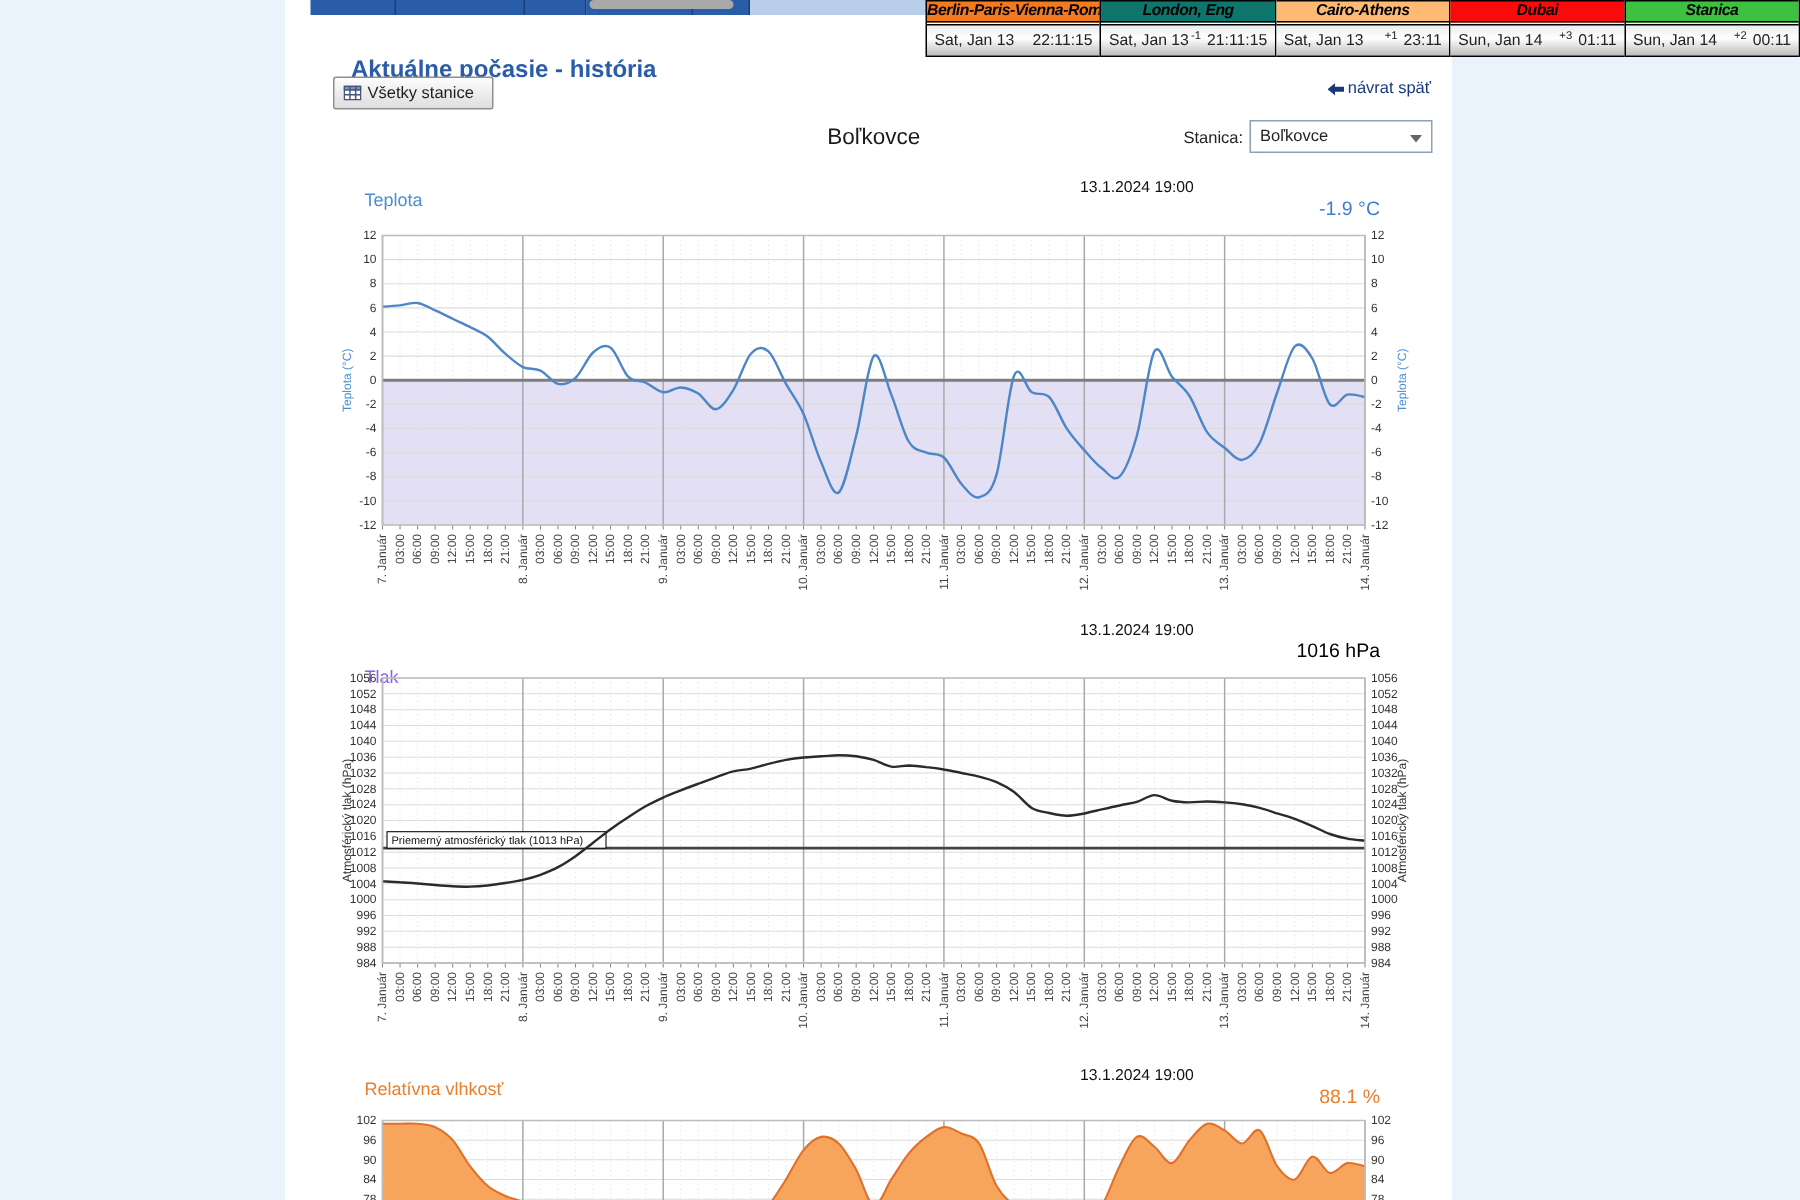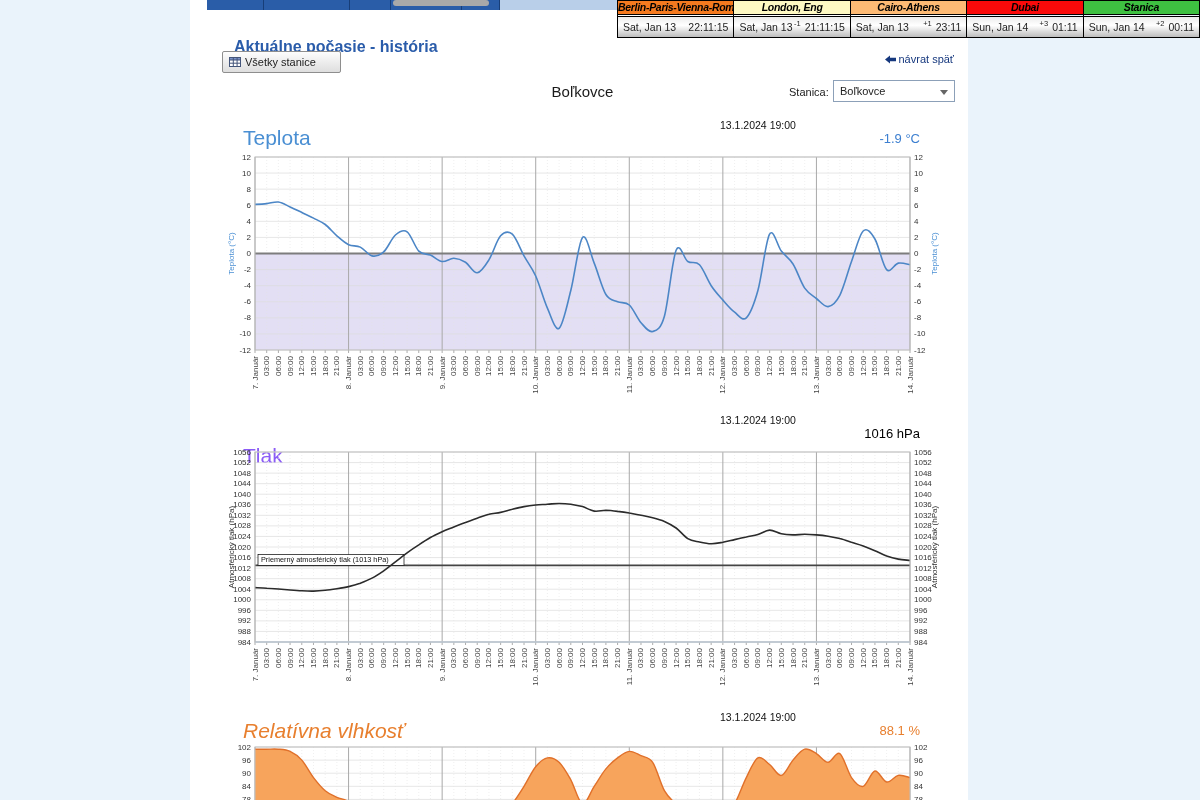--- a/index.html
+++ b/index.html
@@ -22,32 +22,32 @@
     color:#000;white-space:nowrap;overflow:hidden;letter-spacing:-0.3px}
   .clock-time{height:20px;margin-top:1px;border-top:1px solid #000;border-bottom:1px solid #000;
     background:linear-gradient(180deg,#ececec 0%,#ffffff 42%,#bdbdbd 100%);
     display:flex;align-items:center;padding:0 5px;font-weight:normal;font-size:10.5px;white-space:nowrap}
   .clock-date{flex:0 0 auto}
   .clock-spacer{flex:1}
   .clock-offset{font-size:7.5px;position:relative;top:-4px;margin-right:4px}
   
   .page-title{position:absolute;left:218px;top:22px;margin:16px;font-size:16px;font-weight:bold;color:#2a5caa}
   .btn{position:absolute;left:222px;top:51px;height:20px;display:flex;align-items:center;gap:4px;
-    padding:0 24px 0 6px;background:linear-gradient(#fdfdfd,#dedede);border:1px solid #8e8e8e;
+    padding:0 12px 0 6px;background:linear-gradient(#fdfdfd,#dedede);border:1px solid #8e8e8e;
     border-radius:2px;font-size:11px;color:#222;cursor:pointer}
   .back-link{position:absolute;top:53px;right:246px;display:flex;align-items:center;gap:3px;
     font-size:11px;color:#16387e;cursor:pointer}
   .station-title{position:absolute;left:255px;top:83px;width:655px;text-align:center;font-size:15px;color:#1a1a1a}
   .stanica-label{position:absolute;left:789px;top:86px;font-size:11px;color:#222}
   .select{position:absolute;left:833px;top:80px;width:122px;height:22px;box-sizing:border-box;
     border:1px solid #8ca0b8;background:#fff;font-size:11px;line-height:20px;padding-left:6px;cursor:pointer}
   .select-arrow{position:absolute;right:6px;top:9px;width:0;height:0;
     border-left:4px solid transparent;border-right:4px solid transparent;border-top:5px solid #666}
   
-  .sec-title{position:absolute;left:243px;margin:0;font-size:21px;font-weight:normal}
+  .sec-title{position:absolute;left:243px;margin:0;font-size:12px;font-weight:normal}
   .cur-time{position:absolute;right:280px;width:200px;text-align:left;font-size:10.5px;color:#111}
   .cur-val{position:absolute;right:280px;width:200px;text-align:right;font-size:13px;font-weight:normal}
   .chart-svg{position:absolute;left:225px}
 </style>
 </head>
 <body>
 
 <div class="content-col"></div>
 
 <div class="navbar">
@@ -64,21 +64,21 @@
   <div class="clock">
     <div class="clock-city" style="background-color: rgb(244, 122, 31);">Berlin-Paris-Vienna-Roma</div>
     <div class="clock-time">
       <span class="clock-date">Sat, Jan 13</span>
       <span class="clock-spacer"></span>
       <span class="clock-offset"></span>
       <span>22:11:15</span>
     </div>
   </div>
   <div class="clock">
-    <div class="clock-city" style="background-color: #fef9c3;">London, Eng</div>
+    <div class="clock-city" style="background-color: #0f766e;">London, Eng</div>
     <div class="clock-time">
       <span class="clock-date">Sat, Jan 13</span>
       <span class="clock-spacer"></span>
       <span class="clock-offset">-1</span>
       <span>21:11:15</span>
     </div>
   </div>
   <div class="clock">
     <div class="clock-city" style="background-color: #fdba74;">Cairo-Athens</div>
     <div class="clock-time">
@@ -592,21 +592,21 @@
     <line x1="30" y1="198" x2="685" y2="198" stroke="#b9cfe6" stroke-width="1.3"></line>
     <line x1="30" y1="121.47222222222223" x2="685" y2="121.47222222222223" stroke="#444" stroke-width="1.8"></line>
     <rect x="33" y="110.47222222222223" width="146" height="11" fill="#fff" stroke="#000" stroke-width="0.7"></rect>
     <text x="36" y="118.47222222222223" font-size="7.3" fill="#111" font-family="Liberation Sans, sans-serif">Priemerný atmosférický tlak (1013 hPa)</text>
     <path d="M30.0,143.6C31.9,143.7 37.8,143.9 41.7,144.2C45.6,144.4 49.5,144.7 53.4,145.0C57.3,145.3 61.2,145.7 65.1,146.0C69.0,146.3 72.9,146.6 76.8,146.8C80.7,147.0 84.6,147.2 88.5,147.1C92.4,147.0 96.3,146.7 100.2,146.3C104.1,145.9 108.0,145.3 111.9,144.7C115.8,144.1 119.7,143.5 123.6,142.6C127.5,141.7 131.4,140.6 135.3,139.2C139.2,137.7 143.1,136.2 147.0,134.1C150.9,132.1 154.8,129.5 158.7,126.8C162.6,124.0 166.5,120.8 170.4,117.8C174.3,114.8 178.2,111.6 182.1,108.8C186.0,106.0 189.9,103.4 193.8,100.9C197.6,98.3 201.5,95.7 205.4,93.5C209.3,91.3 213.2,89.5 217.1,87.7C221.0,85.9 224.9,84.5 228.8,82.9C232.7,81.4 236.6,79.9 240.5,78.5C244.4,77.0 248.3,75.6 252.2,74.2C256.1,72.9 260.0,71.2 263.9,70.3C267.8,69.3 271.7,69.3 275.6,68.4C279.5,67.6 283.4,66.2 287.3,65.3C291.2,64.3 295.1,63.3 299.0,62.6C302.9,61.9 306.8,61.4 310.7,61.0C314.6,60.6 318.5,60.5 322.4,60.2C326.3,60.0 330.2,59.5 334.1,59.5C338.0,59.5 341.9,59.7 345.8,60.2C349.7,60.8 353.6,61.5 357.5,62.6C361.4,63.8 365.3,66.5 369.2,67.1C373.1,67.7 377.0,66.3 380.9,66.3C384.8,66.4 388.7,66.9 392.6,67.4C396.5,67.8 400.4,68.3 404.3,69.0C408.2,69.6 412.1,70.5 416.0,71.3C419.9,72.1 423.8,72.7 427.7,73.7C431.6,74.7 435.5,75.7 439.4,77.4C443.3,79.1 447.2,81.1 451.1,84.0C455.0,86.9 458.9,92.2 462.8,94.6C466.7,96.9 470.6,97.1 474.5,98.0C478.4,98.9 482.3,99.8 486.2,99.8C490.1,99.9 494.0,99.0 497.9,98.3C501.8,97.5 505.7,96.5 509.6,95.6C513.5,94.7 517.4,93.8 521.3,93.0C525.1,92.1 529.0,91.7 532.9,90.6C536.8,89.5 540.7,86.2 544.6,86.1C548.5,86.0 552.4,89.0 556.3,89.8C560.2,90.6 564.1,90.8 568.0,90.9C571.9,90.9 575.8,90.3 579.7,90.3C583.6,90.3 587.5,90.6 591.4,90.9C595.3,91.2 599.2,91.6 603.1,92.2C607.0,92.8 610.9,93.5 614.8,94.6C618.7,95.6 622.6,97.0 626.5,98.3C630.4,99.5 634.3,100.5 638.2,101.9C642.1,103.4 646.0,105.0 649.9,106.7C653.8,108.4 657.7,110.6 661.6,112.0C665.5,113.4 669.4,114.4 673.3,115.1C677.2,115.9 683.1,116.2 685.0,116.5" fill="none" stroke="#2b2b2b" stroke-width="1.6" stroke-linejoin="round"></path>
     <rect x="30" y="8" width="655" height="190" fill="none" stroke="#bdbdbd" stroke-width="1"></rect>
     <text x="0" y="0" font-size="8" fill="#2f2f2f" font-family="Liberation Sans, sans-serif" text-anchor="middle" transform="translate(9,103) rotate(-90)">Atmosférický tlak (hPa)</text>
     <text x="0" y="0" font-size="8" fill="#2f2f2f" font-family="Liberation Sans, sans-serif" text-anchor="middle" transform="translate(712,103) rotate(-90)">Atmosférický tlak (hPa)</text>
   </svg>
 
-<h2 class="sec-title" style="top: 719px; color: rgb(232, 127, 46); font-style: italic;">Relatívna vlhkosť</h2>
+<h2 class="sec-title" style="top: 719px; color: rgb(232, 127, 46);">Relatívna vlhkosť</h2>
 <div class="cur-time" style="top:711px">13.1.2024 19:00</div>
 <div class="cur-val" style="top: 723px; color: rgb(232, 127, 46);">88.1 %</div>
 <svg id="svg-hum" class="chart-svg" style="top:741px" width="720" height="59" viewBox="0 0 720 59">
     <line x1="30" y1="124" x2="685" y2="124" stroke="#dcdcdc" stroke-width="0.7"></line>
     <text x="26" y="126.5" font-size="8" fill="#333" font-family="Liberation Sans, sans-serif" text-anchor="end">48</text>
     <text x="689" y="126.5" font-size="8" fill="#333" font-family="Liberation Sans, sans-serif" text-anchor="start">48</text>
     <line x1="30" y1="110.88888888888889" x2="685" y2="110.88888888888889" stroke="#dcdcdc" stroke-width="0.7"></line>
     <text x="26" y="113.38888888888889" font-size="8" fill="#333" font-family="Liberation Sans, sans-serif" text-anchor="end">54</text>
     <text x="689" y="113.38888888888889" font-size="8" fill="#333" font-family="Liberation Sans, sans-serif" text-anchor="start">54</text>
     <line x1="30" y1="97.77777777777777" x2="685" y2="97.77777777777777" stroke="#dcdcdc" stroke-width="0.7"></line>

